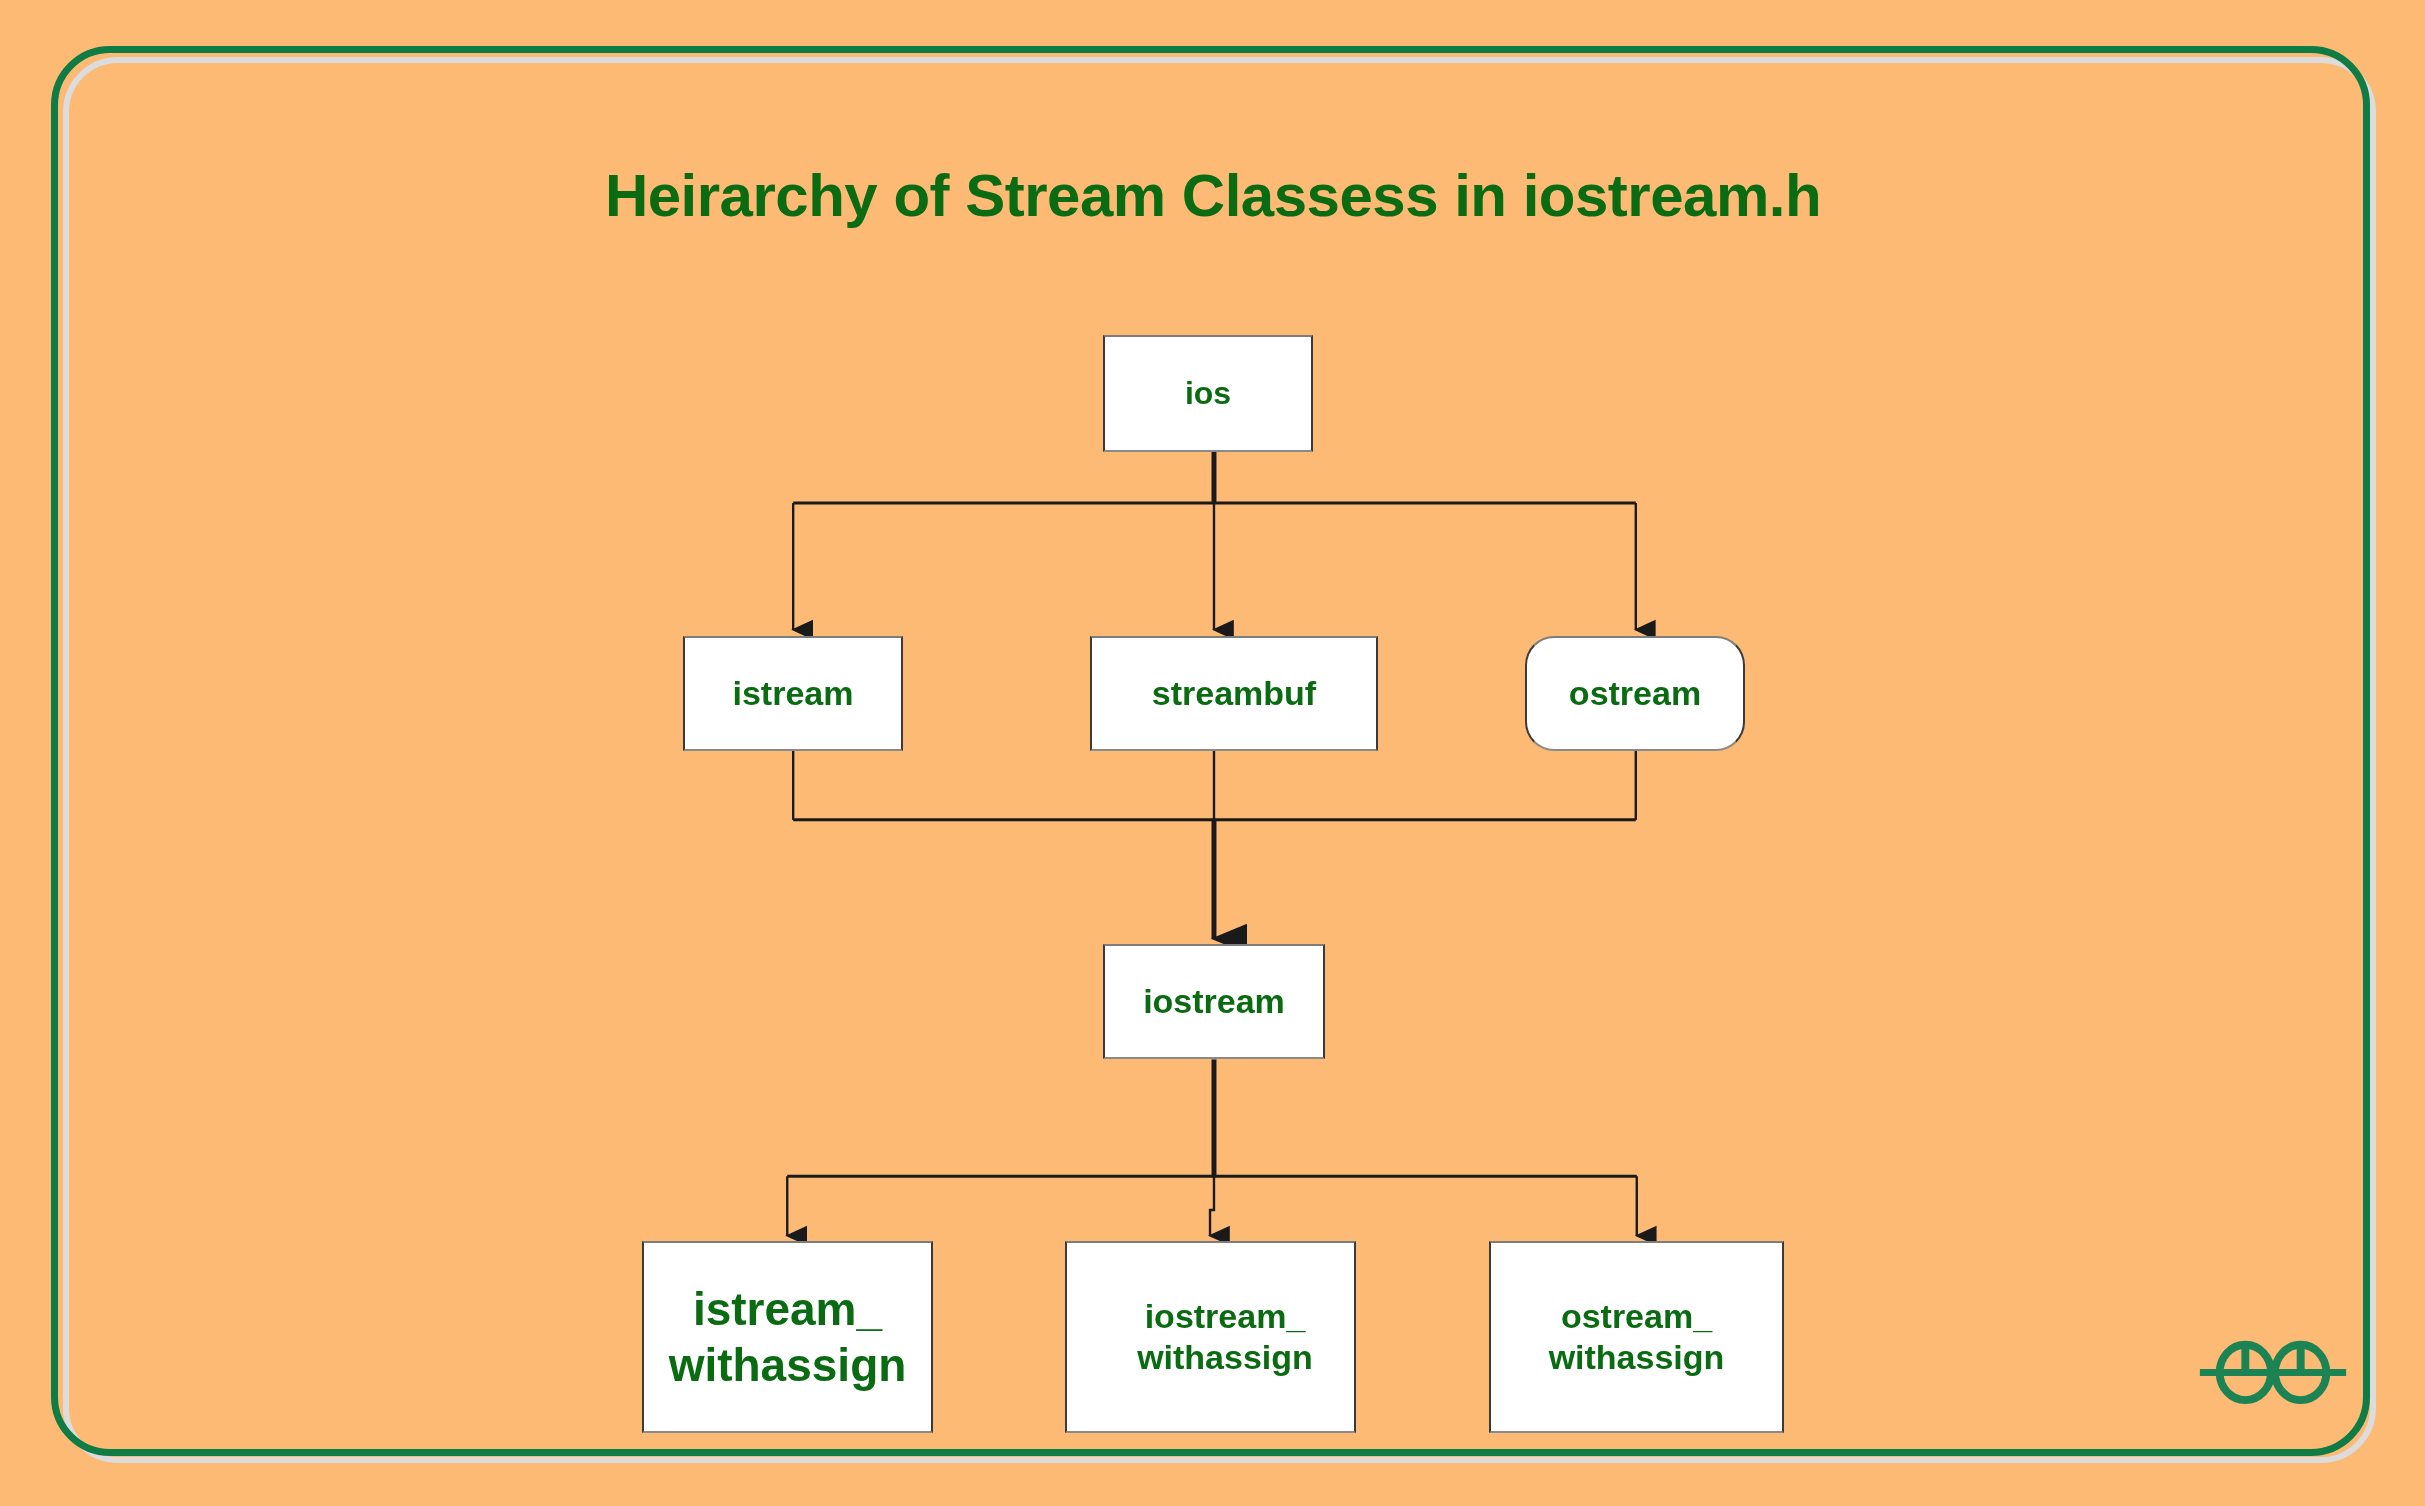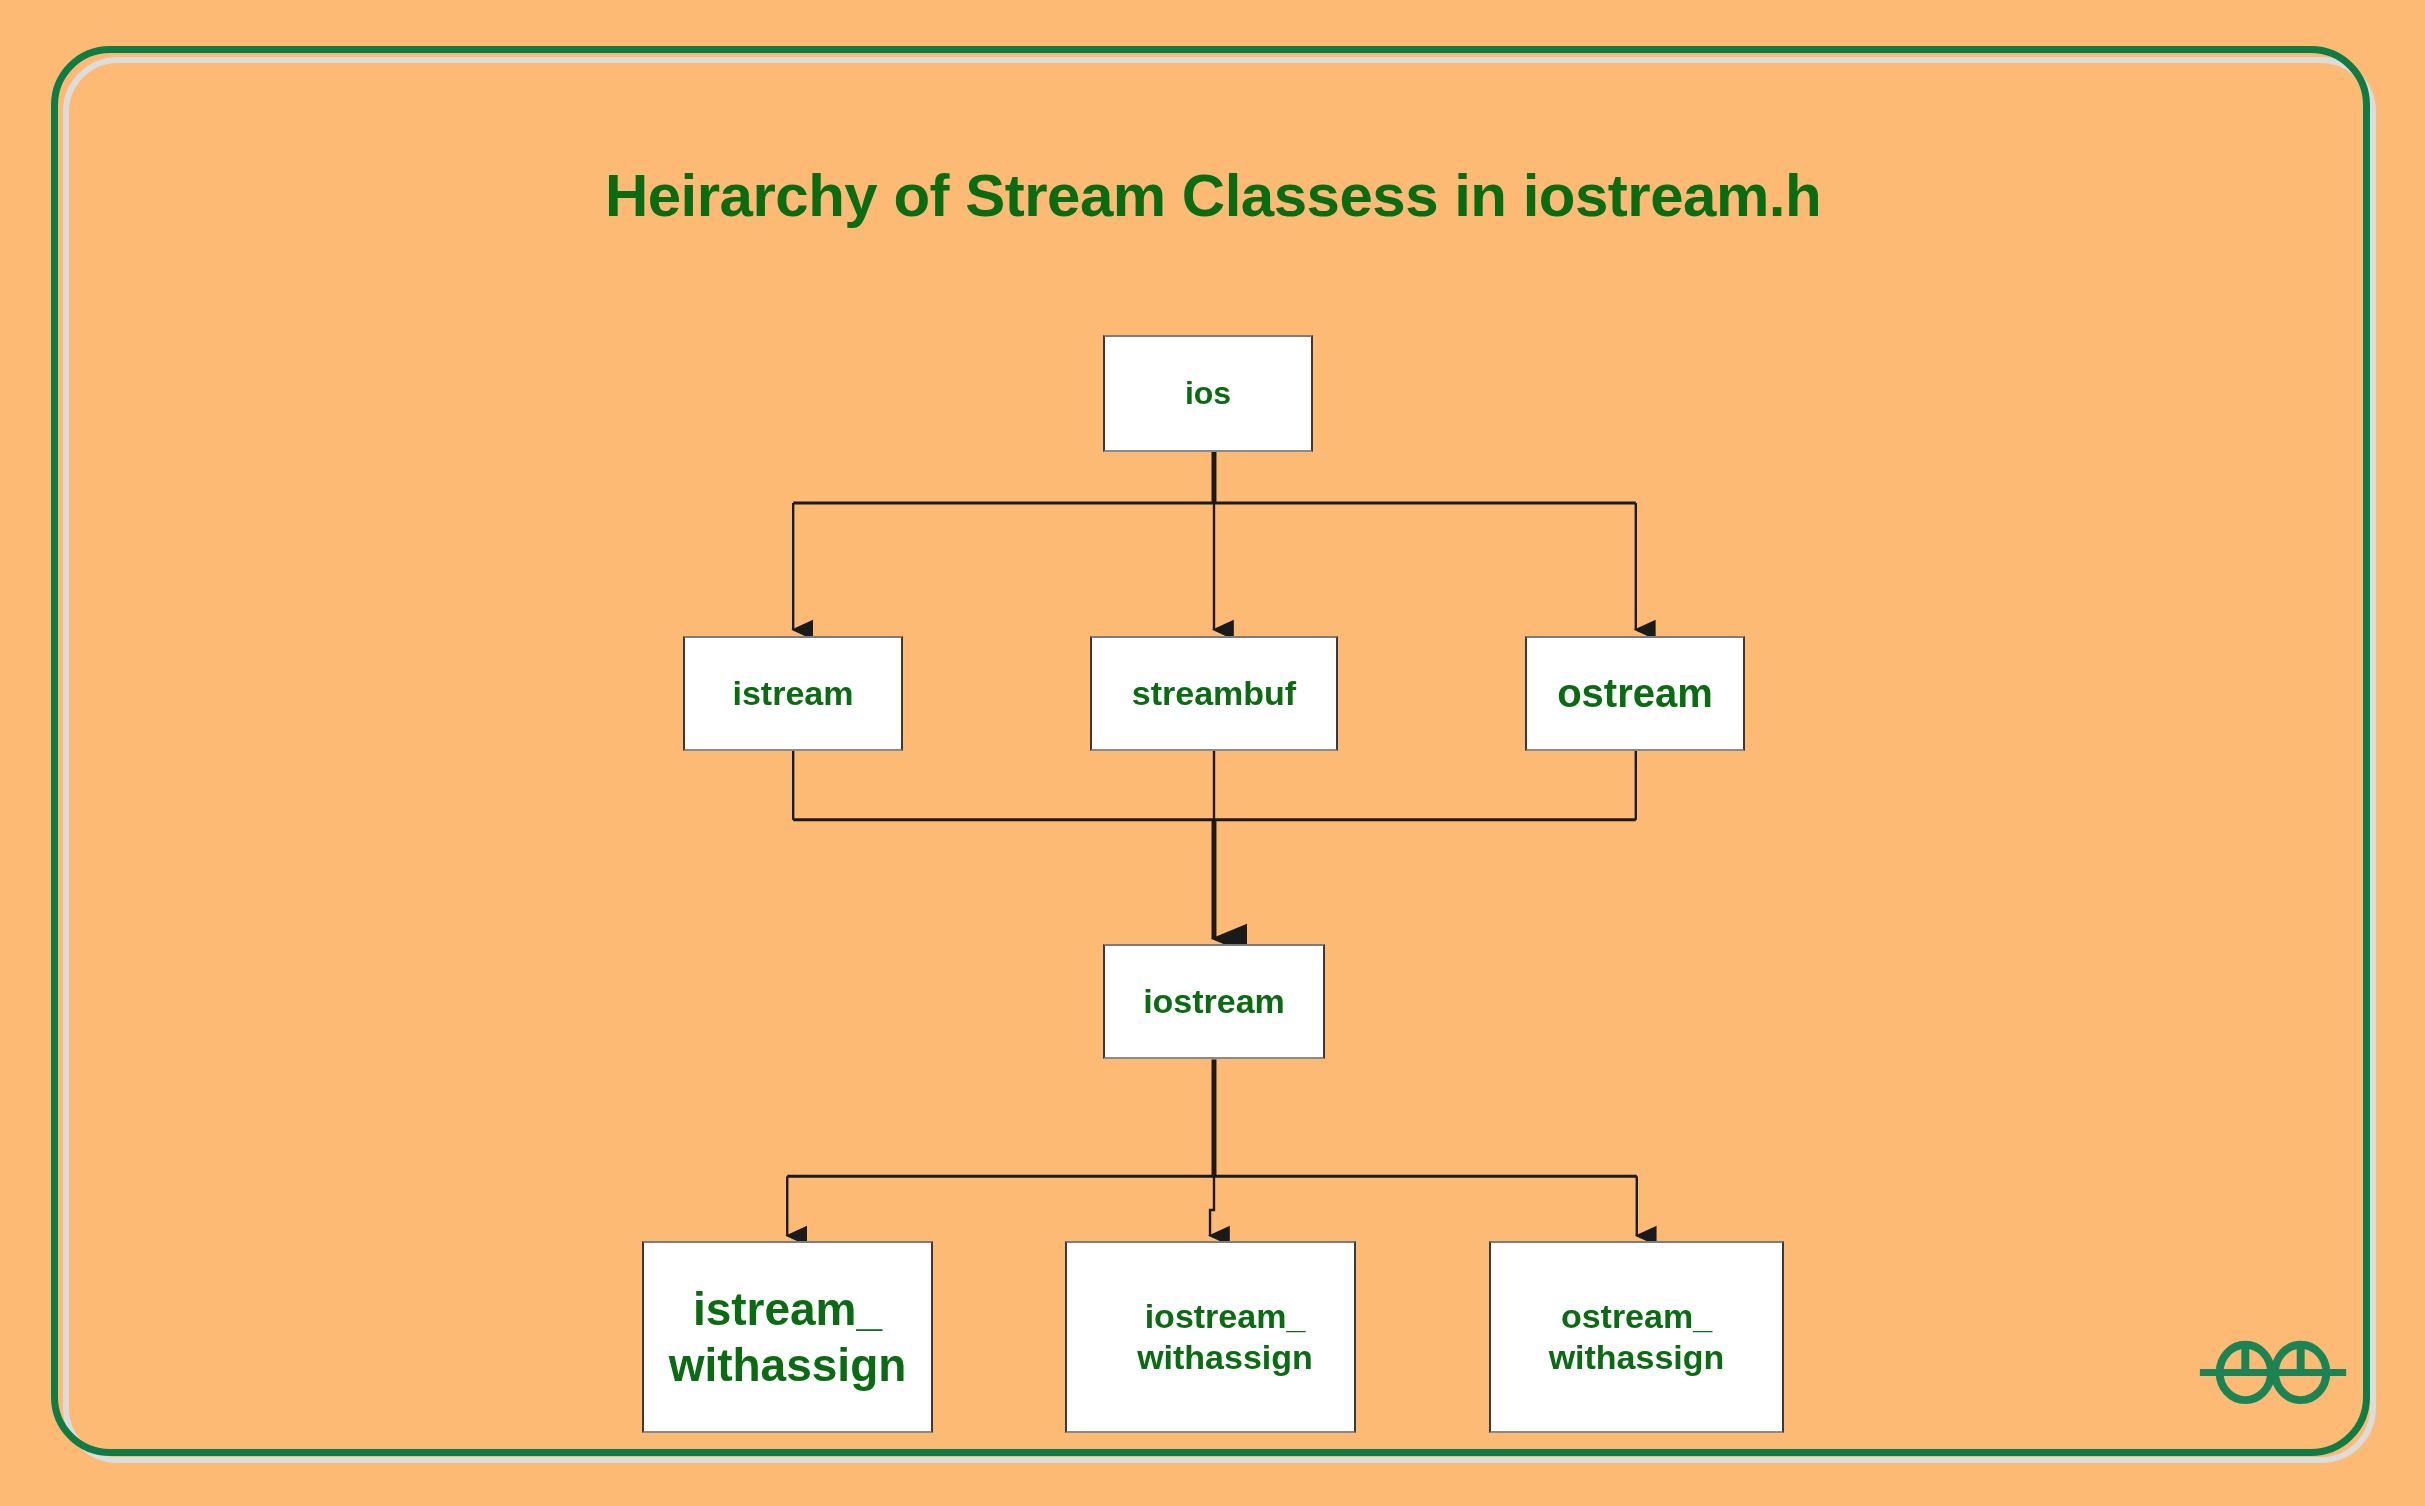--- a/index.html
+++ b/index.html
@@ -69,22 +69,22 @@
     color: #0a6b12;
     font-weight: bold;
     z-index: 4;
   }
   .node .label {
     line-height: 1.22;
     white-space: pre-line;
   }
   #node-ios      { left: 1103px; top: 335px;  width: 210px; height: 117px; font-size: 32px; }
   #node-istream  { left: 683px;  top: 636px;  width: 220px; height: 115px; font-size: 34px; }
-  #node-streambuf{ left: 1090px; top: 636px;  width: 248px; height: 115px; font-size: 34px; text-align: center; }
-  #node-ostream  { left: 1525px; top: 636px;  width: 220px; height: 115px; font-size: 40px; }
+  #node-streambuf{ left: 1090px; top: 636px;  width: 288px; height: 115px; font-size: 34px; text-align: center; }
+  #node-ostream  { left: 1525px; top: 636px;  width: 220px; height: 115px; font-size: 34px; border-radius: 29px; }
   #node-iostream { left: 1103px; top: 944px;  width: 222px; height: 115px; font-size: 34px; }
   #node-isw      { left: 642px;  top: 1241px; width: 291px; height: 192px; font-size: 46px; }
   #node-iosw     { left: 1065px; top: 1241px; width: 291px; height: 192px; font-size: 34px; padding-left: 29px; }
   #node-osw      { left: 1489px; top: 1241px; width: 295px; height: 192px; font-size: 34px; }
 
   
   #edges {
     position: absolute;
     left: 0;
     top: 0;

